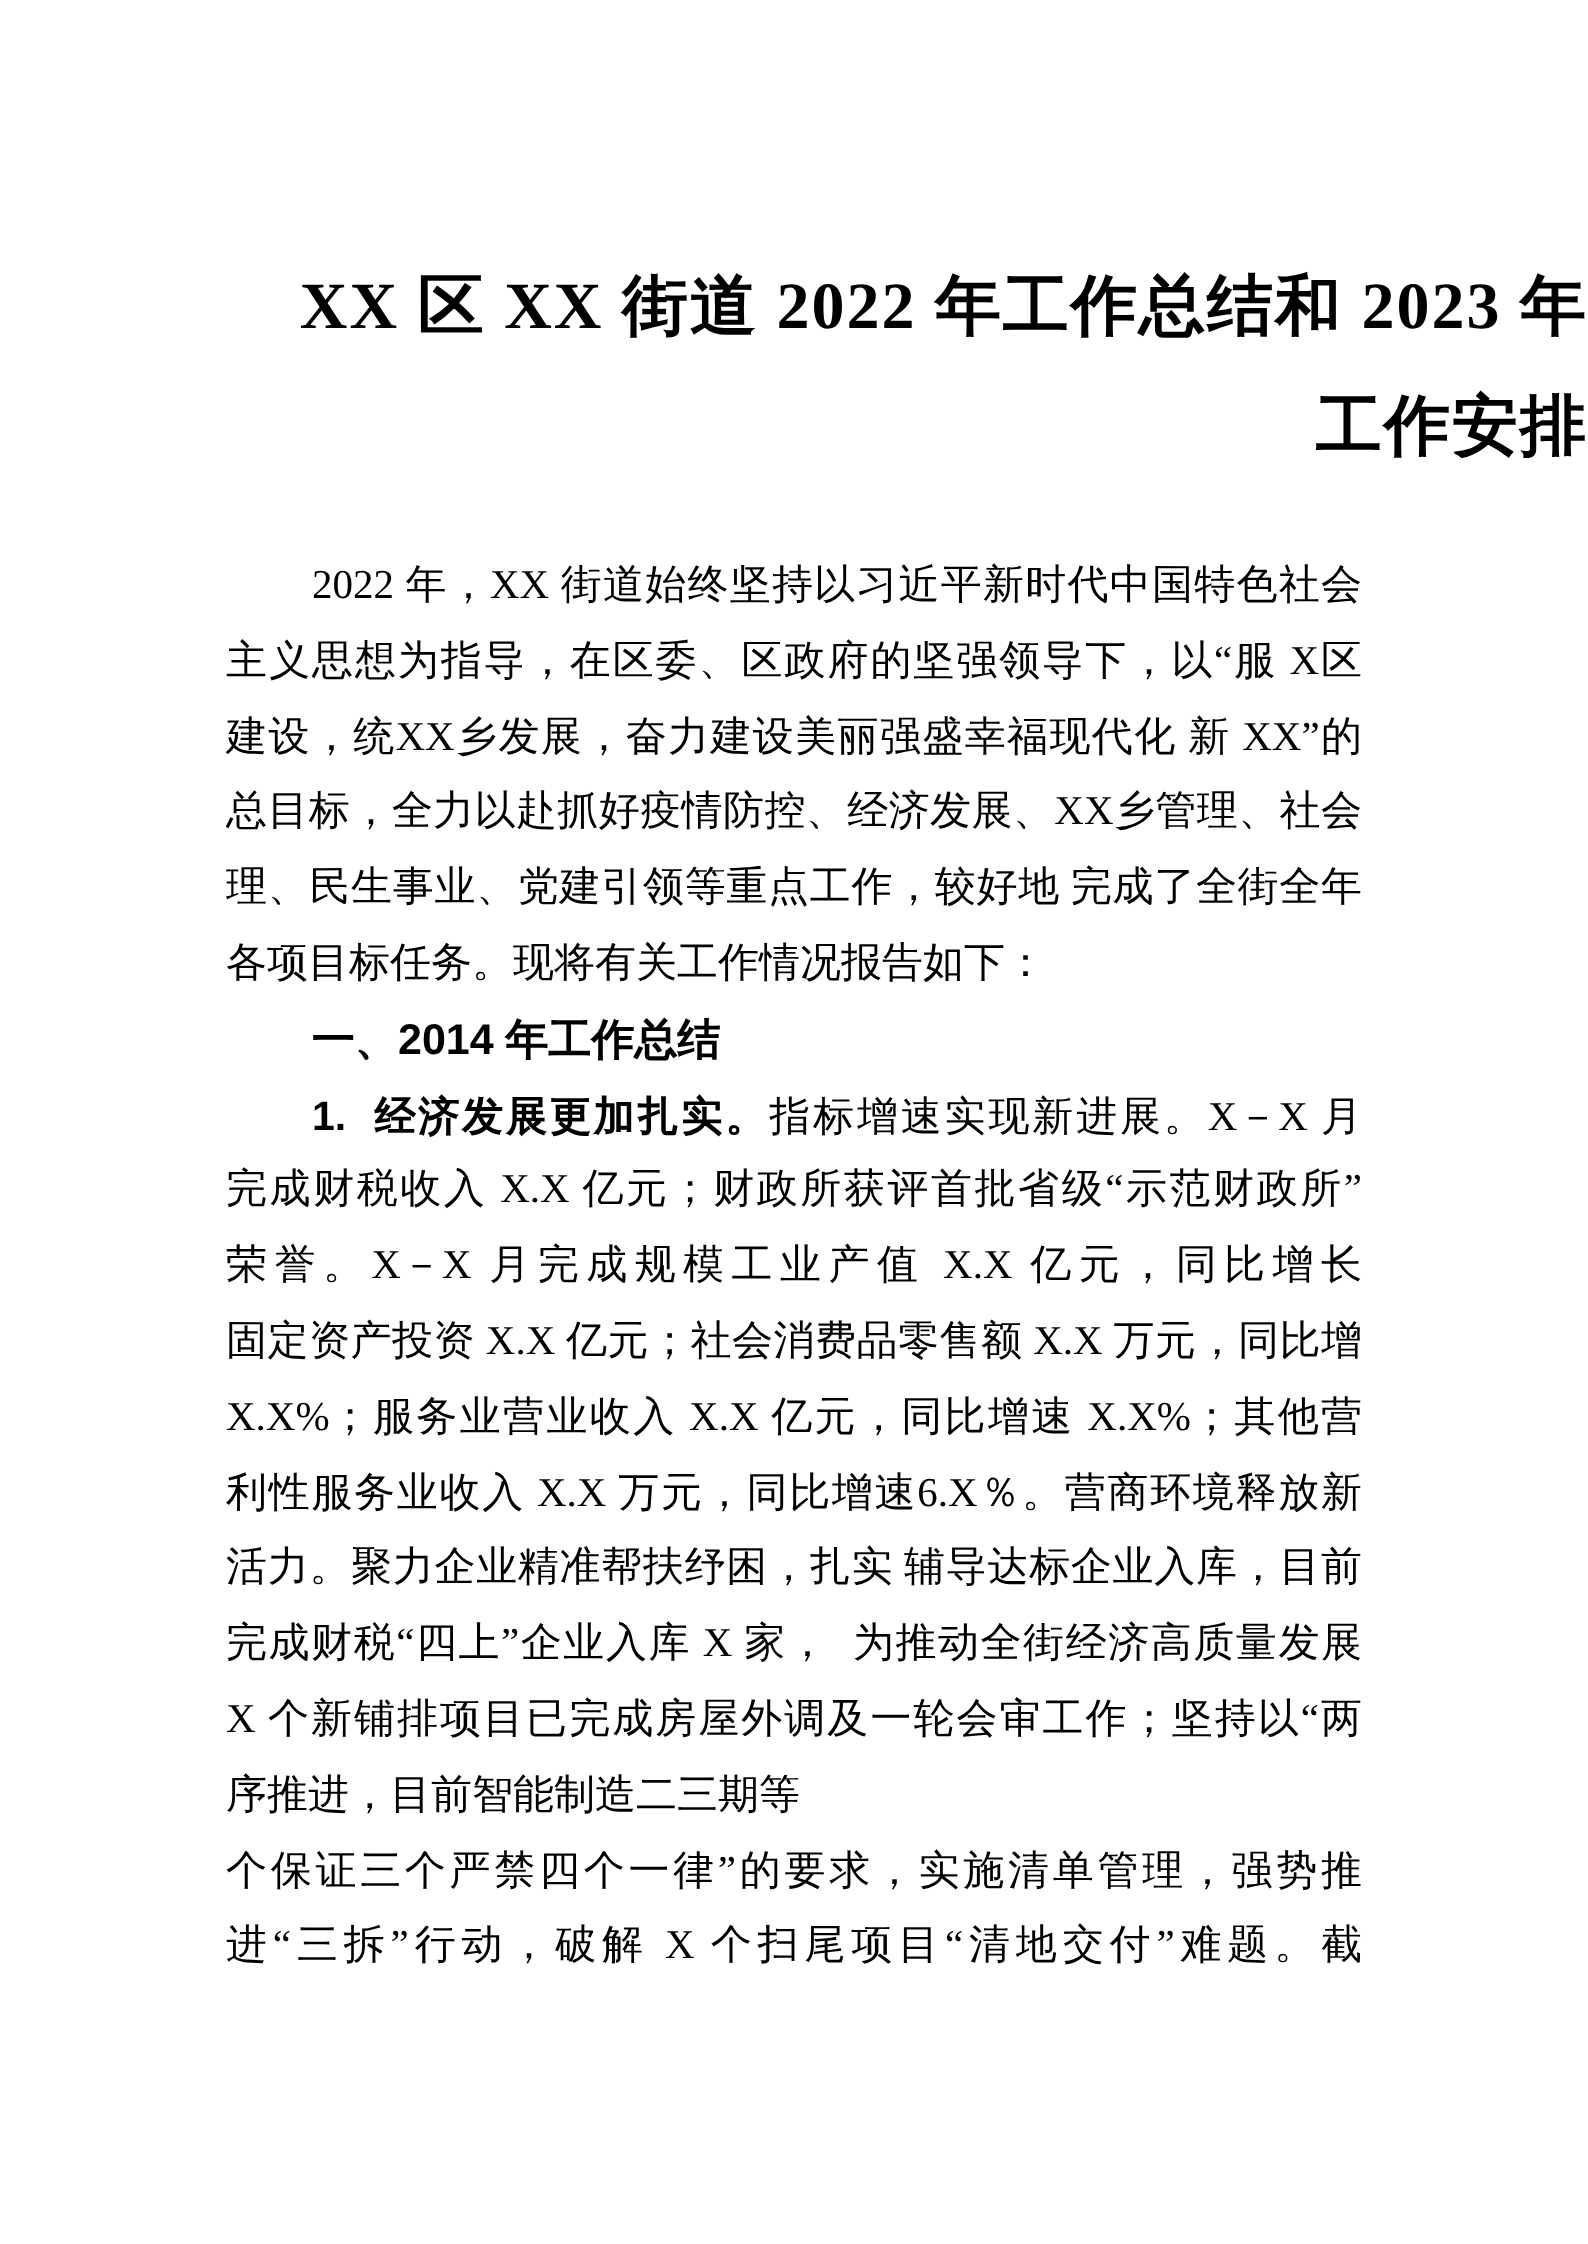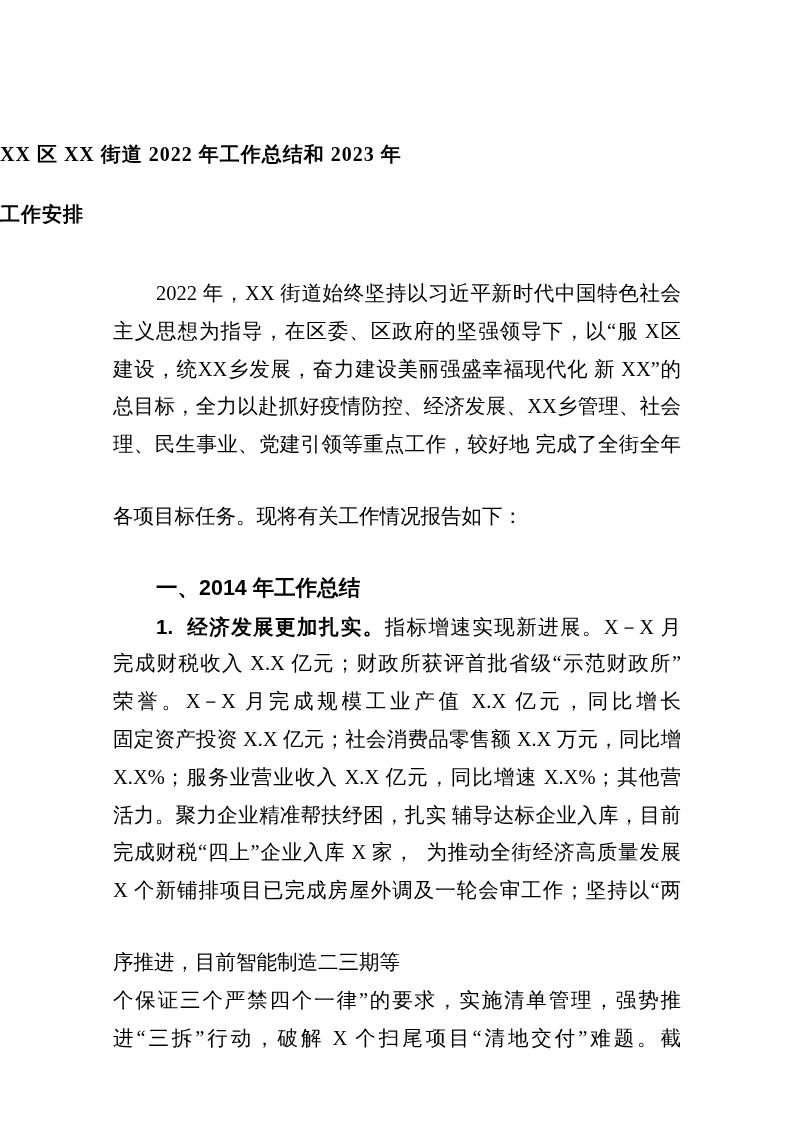--- a/index.html
+++ b/index.html
@@ -14,22 +14,22 @@
     background: #ffffff;
     color: #000000;
     font-family: "Liberation Serif", "DejaVu Serif", serif;
     overflow: hidden;
   }
   .title {
     position: absolute;
     top: 124px;
     left: 0;
     width: 794px;
-    text-align: left;
-    font-size: 20px;
+    text-align: right;
+    font-size: 33px;
     line-height: 60px;
     font-weight: bold;
     letter-spacing: 1px;
     font-family: "Liberation Serif", "DejaVu Serif", serif;
   }
   .body-text {
     position: absolute;
     top: 275px;
     left: 113px;
     width: 568px;
@@ -41,21 +41,20 @@
     height: 37.8px;
     overflow: hidden;
     text-align: justify;
     text-align-last: justify;
     text-justify: inter-character;
     white-space: normal;
   }
   .line.left {
     text-align: center;
     text-align-last: left;
-    margin-top: 34px;
   }
   .line.indent {
     text-indent: 43px;
   }
   .heading {
     font-weight: bold;
     font-family: "Liberation Sans", "DejaVu Sans", sans-serif;
     font-size: 21.5px;
   }
   .lead {
@@ -83,20 +82,21 @@
     <div class="line">理、民生事业、党建引领等重点工作，较好地 完成了全街全年</div>
     <div class="line left">各项目标任务。现将有关工作情况报告如下：</div>
 
     <div class="line left indent heading">一、2014 年工作总结</div>
 
     <div class="line indent"><span class="lead">1.&nbsp; 经济发展更加扎实。</span><span>指标增速实现新进展。X－X 月</span></div>
     <div class="line">完成财税收入 X.X 亿元；财政所获评首批省级“示范财政所”</div>
     <div class="line">荣誉。X－X 月完成规模工业产值 X.X 亿元，同比增长11.X％；</div>
     <div class="line">固定资产投资 X.X 亿元；社会消费品零售额 X.X 万元，同比增速</div>
     <div class="line">X.X%；服务业营业收入 X.X 亿元，同比增速 X.X%；其他营</div>
+    <div class="line">利性服务业收入 X.X 万元，同比增速6.X％。营商环境释放新</div>
     <div class="line">活力。聚力企业精准帮扶纾困，扎实 辅导达标企业入库，目前已</div>
     <div class="line">完成财税“四上”企业入库 X 家，&nbsp; 为推动全街经济高质量发展</div>
     <div class="line">X 个新铺排项目已完成房屋外调及一轮会审工作；坚持以“两</div>
 
     <div class="line left">序推进，目前智能制造二三期等</div>
     <div class="line">个保证三个严禁四个一律”的要求，实施清单管理，强势推</div>
     <div class="line">进“三拆”行动，破解 X 个扫尾项目“清地交付”难题。截</div>
 
   </div>
 

